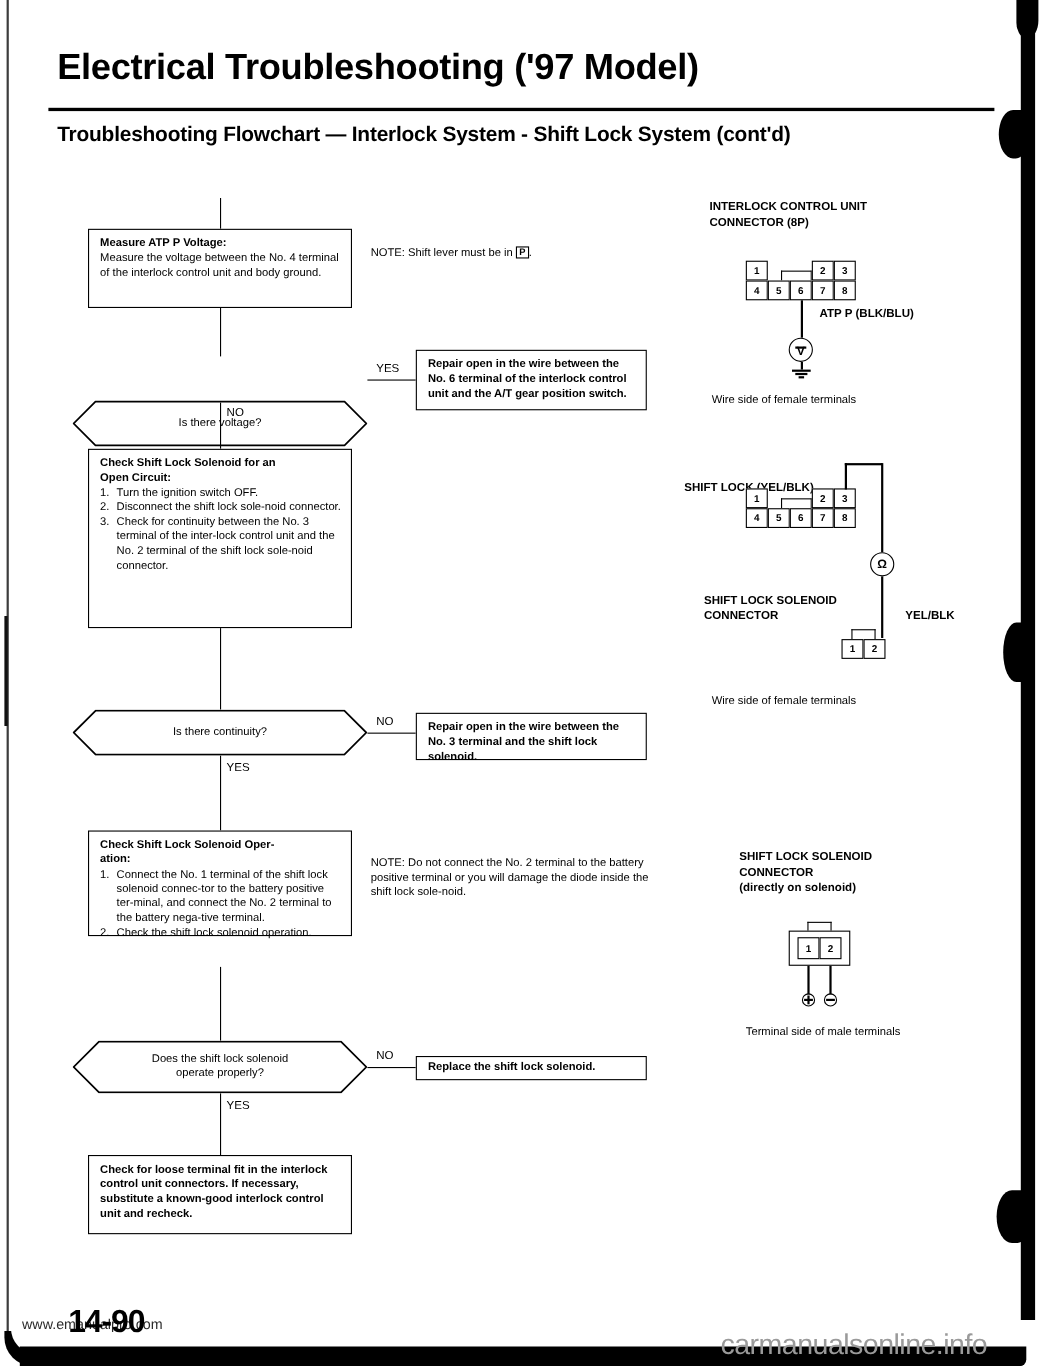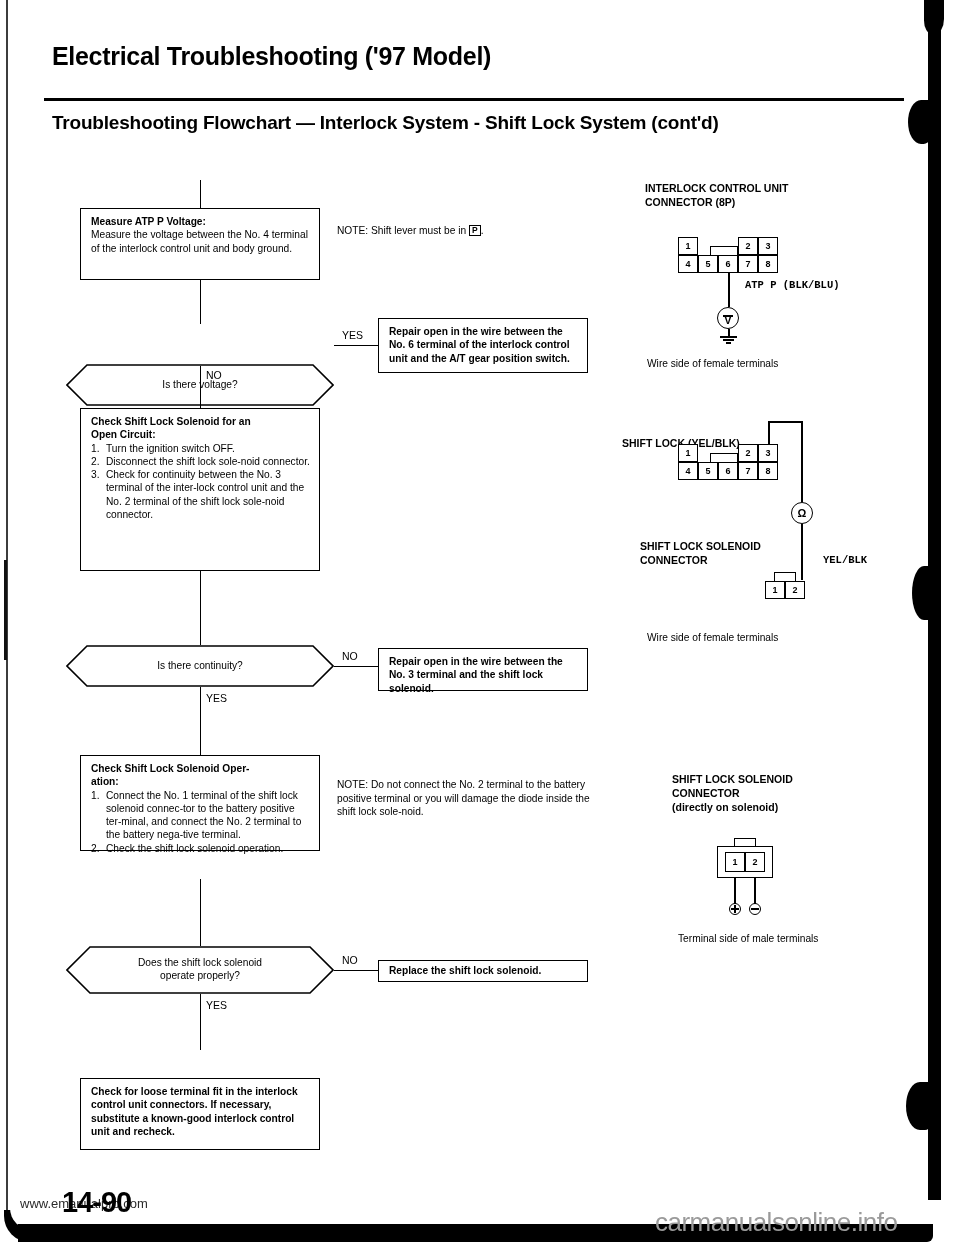--- a/index.html
+++ b/index.html
@@ -67,21 +67,21 @@
     left: 10px; top: 1204px;
     width: 60px; height: 26px;
     background: #ffffff;
     border-radius: 0 0 0 22px;
   }
 
   
   .doc-title {
     position: absolute;
     left: 52px; top: 42px;
-    font-size: 25px;
+    font-size: 33px;
     font-weight: bold;
     letter-spacing: -0.3px;
   }
   .title-rule {
     position: absolute;
     left: 44px; top: 98px;
     width: 860px; height: 3px;
     background: #000000;
   }
   .section-title {
@@ -179,21 +179,20 @@
   }
   .dia-caption {
     position: absolute;
     font-size: 10.2px;
   }
   .dia-wirelabel {
     position: absolute;
     font-size: 10.5px;
     font-weight: bold;
     white-space: nowrap;
-    font-family: Liberation Mono, monospace;
   }
 
   .conn8 { position: absolute; }
   .cell {
     position: absolute;
     border: 1.5px solid #000;
     box-sizing: border-box;
     font-size: 9px;
     font-weight: bold;
     display: flex;
@@ -388,21 +387,21 @@
   <div class="hline" style="left:334px; top:970px; width:44px;"></div>
   <div class="flow-label" style="left:342px; top:954px;">NO</div>
 
   <div class="box bold" style="left:378px; top:960px; width:210px; height:22px; display:flex; align-items:center;">
     <span>Replace the shift lock solenoid.</span>
   </div>
 
   <div class="vline" style="left:200px; top:994px; height:56px;"></div>
   <div class="flow-label" style="left:206px; top:999px;">YES</div>
 
-  <div class="box bold" style="left:80px; top:1050px; width:240px; height:72px;margin-top:28px;">
+  <div class="box bold" style="left:80px; top:1050px; width:240px; height:72px;">
     <span>Check for loose terminal fit in the interlock control unit connectors. If necessary, substitute a known-good interlock control unit and recheck.</span>
   </div>
 
   <div class="dia-title" style="left:645px; top:182px;">INTERLOCK CONTROL UNIT
 CONNECTOR (8P)</div>
 
   <div class="conn8">
 
     <div class="cell" style="left:678px; top:237px; width:20px; height:18px;">1</div>
 

